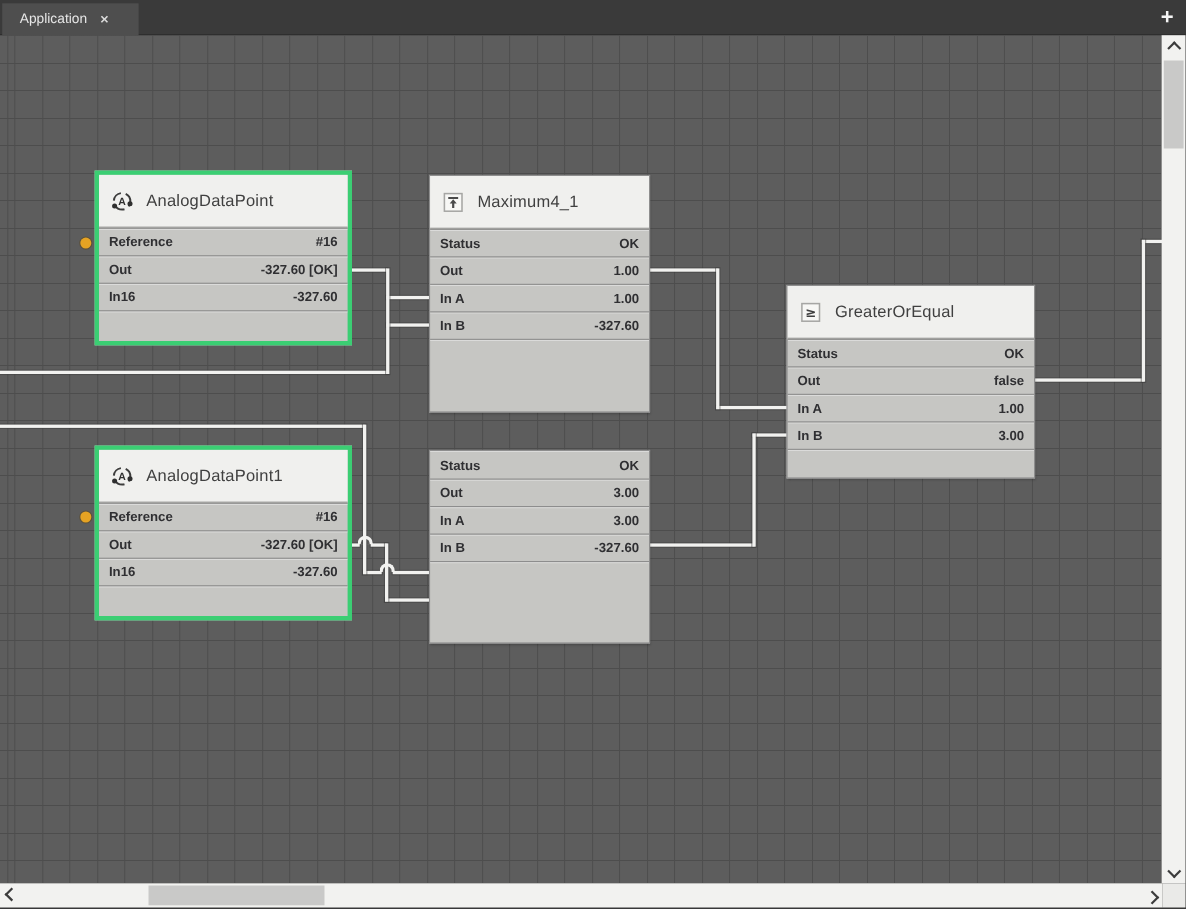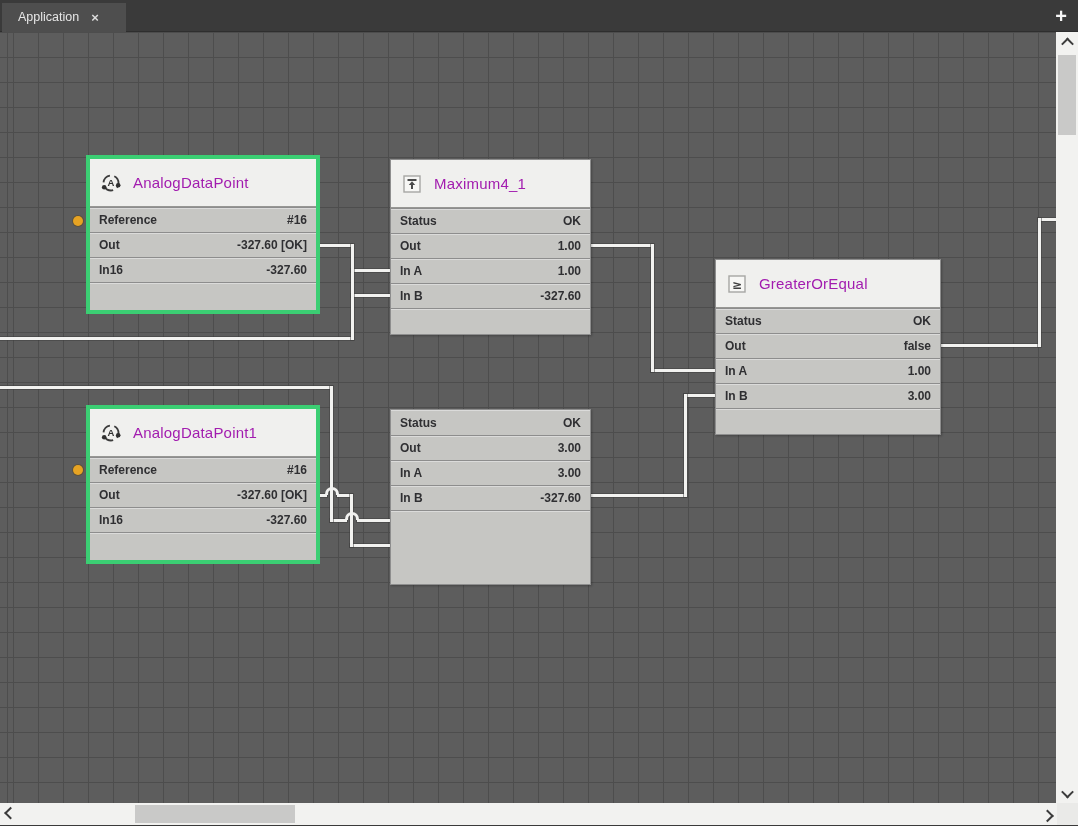--- a/index.html
+++ b/index.html
@@ -32,32 +32,32 @@
   
   .port-dot { position:absolute; width:10px; height:10px; border-radius:50%; background:#e6a323;
               box-shadow:0 0 0 1px rgba(90,60,0,.35); }
 
   
   .block { position:absolute; background:#c6c6c3; border:1px solid #8e8e8e; display:flex; flex-direction:column;
            box-shadow:1px 1px 2px rgba(0,0,0,.25); }
   .block.selected { border:4px solid #3bce73; box-shadow:none; }
   .block-header { height:48px; flex:0 0 48px; background:#f0f0ee; border-bottom:1px solid #979794;
                   display:flex; align-items:center; gap:11px; padding:0 10px; }
-  .block-title { font-size:15px; color:#a21caf; letter-spacing:.2px; white-space:nowrap; }
+  .block-title { font-size:15px; color:#404040; letter-spacing:.2px; white-space:nowrap; }
   .block-icon { width:22px; height:22px; flex:0 0 22px; }
   .block-row { height:25px; flex:0 0 25px; display:flex; align-items:center; justify-content:space-between;
                padding:0 9px; border-top:1px solid #8d8d8d; box-shadow:inset 0 1px 0 rgba(255,255,255,.38);
                font-size:12px; font-weight:bold; color:#2f2f32; }
   .block-row:first-of-type { border-top:none; }
   .block-row.empty { flex:1 1 auto; height:auto; }
   .row-label { white-space:nowrap; } .row-value { white-space:nowrap; text-align:center; }
 
   
   .b0 { left:86px;  top:155px; width:234px; height:159px; }
-  .b1 { left:390px; top:159px; width:201px; height:176px; }
+  .b1 { left:390px; top:159px; width:201px; height:216px; }
   .b2 { left:715px; top:259px; width:226px; height:176px; }
   .b3 { left:86px;  top:405px; width:234px; height:159px; }
   .b4 { left:390px; top:409px; width:201px; height:176px; }
 
   
   .vsb { position:absolute; left:1056px; top:32px; width:22px; height:771px; background:#f2f2f0; }
   .hsb { position:absolute; left:0; top:803px; width:1057px; height:22px; background:#f2f2f0; }
   .sb-corner { position:absolute; left:1057px; top:803px; width:21px; height:22px; background:#eaeae8; }
   .sb-btn { position:absolute; display:flex; align-items:center; justify-content:center; cursor:pointer; }
   .vsb .sb-btn { width:22px; height:20px; left:0; }

